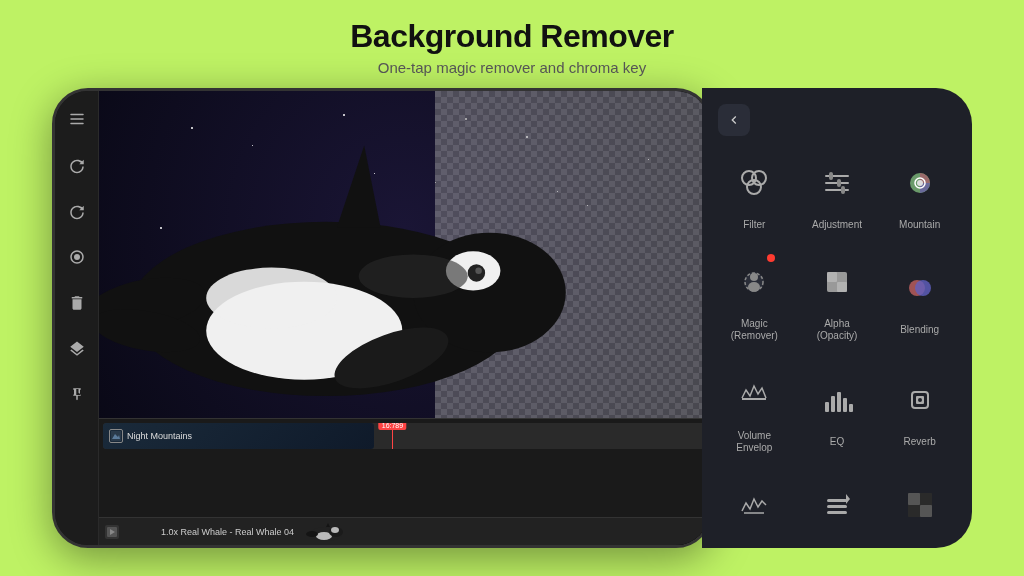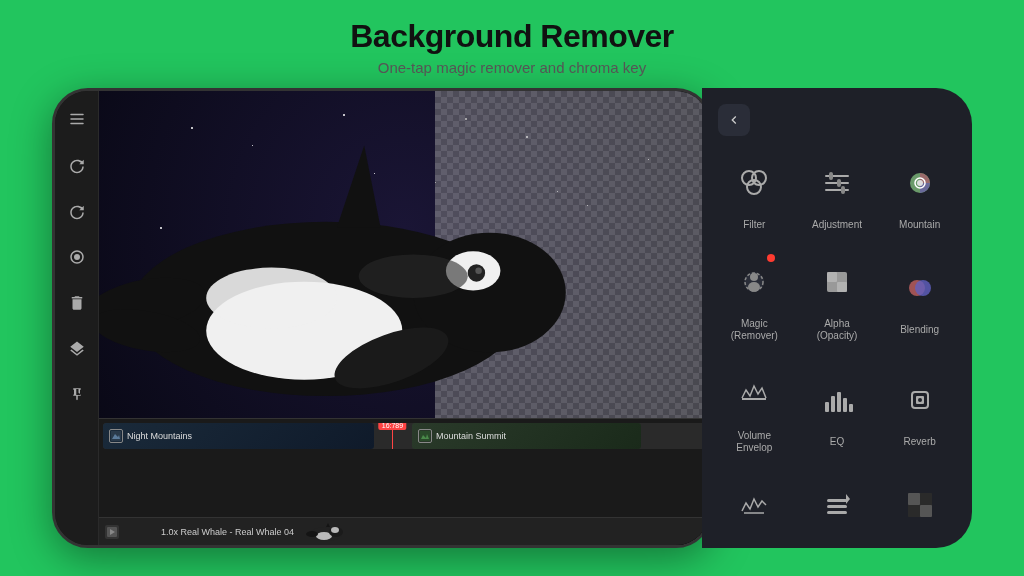--- a/index.html
+++ b/index.html
@@ -11,21 +11,21 @@
       overflow: hidden;
       display: flex;
       flex-direction: column;
       align-items: center;
       justify-content: center;
     }
 
     .page-wrapper {
       width: 1024px;
       height: 576px;
-      background: #22c55e;
+      background: #bef264;
       display: flex;
       flex-direction: column;
       align-items: center;
       position: relative;
     }
 
     .header-section {
       text-align: center;
       padding-top: 18px;
       padding-bottom: 8px;
@@ -447,29 +447,20 @@
               </div>
               <div class="track-clip track-clip-mountains">
                 <div class="clip-icon">
                   <svg width="10" height="10" viewBox="0 0 10 10">
                       <rect width="10" height="10" fill="#2a3a4a"></rect>
                       <polygon points="1,8 4,3 7,6 8,4 9,8" fill="#5a7a9a"></polygon>
                     </svg>
                 </div>
                 <span>Night Mountains</span>
               </div>
-              <div class="track-clip track-clip-summit">
-                <div class="clip-icon">
-                  <svg width="10" height="10" viewBox="0 0 10 10">
-                      <rect width="10" height="10" fill="#2a4a2a"></rect>
-                      <polygon points="1,8 3,4 6,7 7,3 9,8" fill="#4a8a4a"></polygon>
-                    </svg>
-                </div>
-                <span>Mountain Summit</span>
-              </div>
             </div>
           </div>
           <div class="timeline-bottom-track">
             <svg width="14" height="14" viewBox="0 0 14 14" style="margin-right:4px;flex-shrink:0">
               <rect width="14" height="14" rx="2" fill="#333"></rect>
               <rect x="2" y="2" width="10" height="10" rx="1" fill="#555"></rect>
               <polygon points="5,4 10,7 5,10" fill="#888"></polygon>
             </svg>
             <span style="font-size:9px;color:#ccc;margin-left:38px;">1.0x Real Whale - Real Whale 04</span>
             <svg class="whale-icon-small" viewBox="0 0 40 20">

